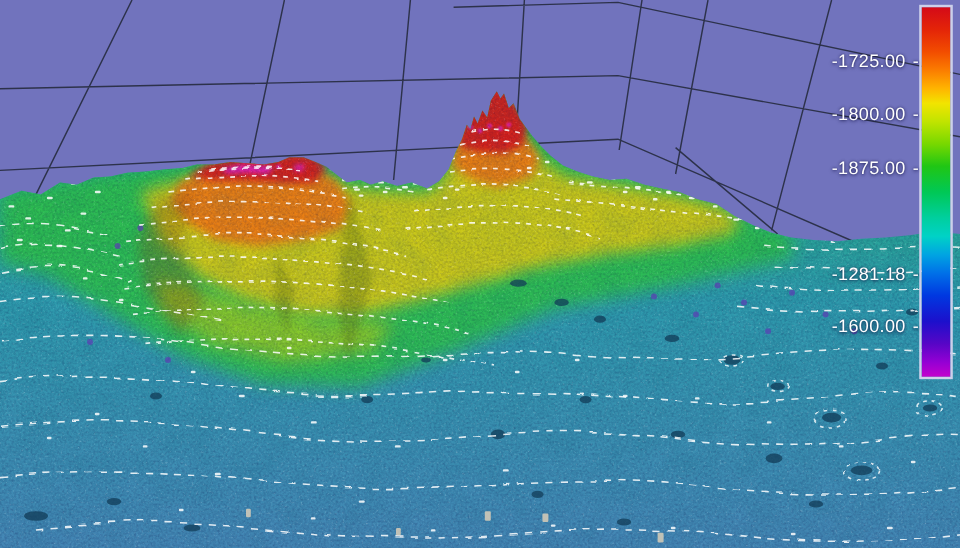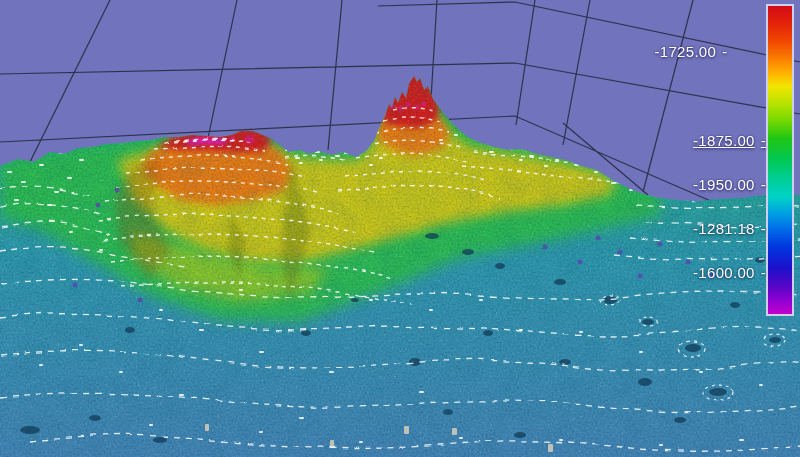--- a/index.html
+++ b/index.html
@@ -187,19 +187,19 @@
           <rect x="404" y="426" width="5" height="8" rx="1"></rect>
         <rect x="452" y="428" width="5" height="7" rx="1"></rect>
           <rect x="548" y="444" width="5" height="8" rx="1"></rect>
         <rect x="330" y="440" width="4" height="6" rx="1"></rect>
       </g>
     </g>
   </svg>
 
   <div class="colorbar" style="background: linear-gradient(rgb(212, 10, 24) 0%, rgb(228, 36, 8) 6%, rgb(242, 76, 0) 12%, rgb(251, 124, 0) 17%, rgb(255, 180, 0) 22%, rgb(242, 228, 0) 26%, rgb(192, 228, 0) 31%, rgb(120, 216, 0) 37%, rgb(32, 198, 20) 43%, rgb(0, 200, 85) 50%, rgb(0, 207, 158) 57%, rgb(0, 210, 198) 62%, rgb(0, 164, 226) 67%, rgb(0, 112, 232) 72%, rgb(0, 56, 224) 78%, rgb(28, 16, 204) 85%, rgb(86, 6, 198) 91%, rgb(148, 0, 212) 96%, rgb(196, 0, 204) 100%); border-color: rgb(204, 208, 234);"></div>
 
-  <div class="tick t0" style="color: rgb(255, 255, 255); text-align: center;"><span>-1725.00</span><span class="dash">-</span></div>
-  <div class="tick t2" style="color: rgb(255, 255, 255); text-decoration: underline;"><span>-1875.00</span><span class="dash">-</span></div>
-  <div class="tick t3" style="color: rgb(255, 255, 255);"><span>-1950.00</span><span class="dash">-</span></div>
+  <div class="tick t0" style="color: rgb(255, 255, 255);"><span>-1725.00</span><span class="dash">-</span></div>
+  <div class="tick t1" style="color: rgb(255, 255, 255);"><span>-1800.00</span><span class="dash">-</span></div>
+  <div class="tick t2" style="color: rgb(255, 255, 255);"><span>-1875.00</span><span class="dash">-</span></div>
   <div class="tick t4" style="color: rgb(255, 255, 255);"><span>-1281.18</span><span class="dash">-</span></div>
   <div class="tick t5" style="color: rgb(255, 255, 255);"><span>-1600.00</span><span class="dash">-</span></div>
 
 </div>
 
 </body></html>

